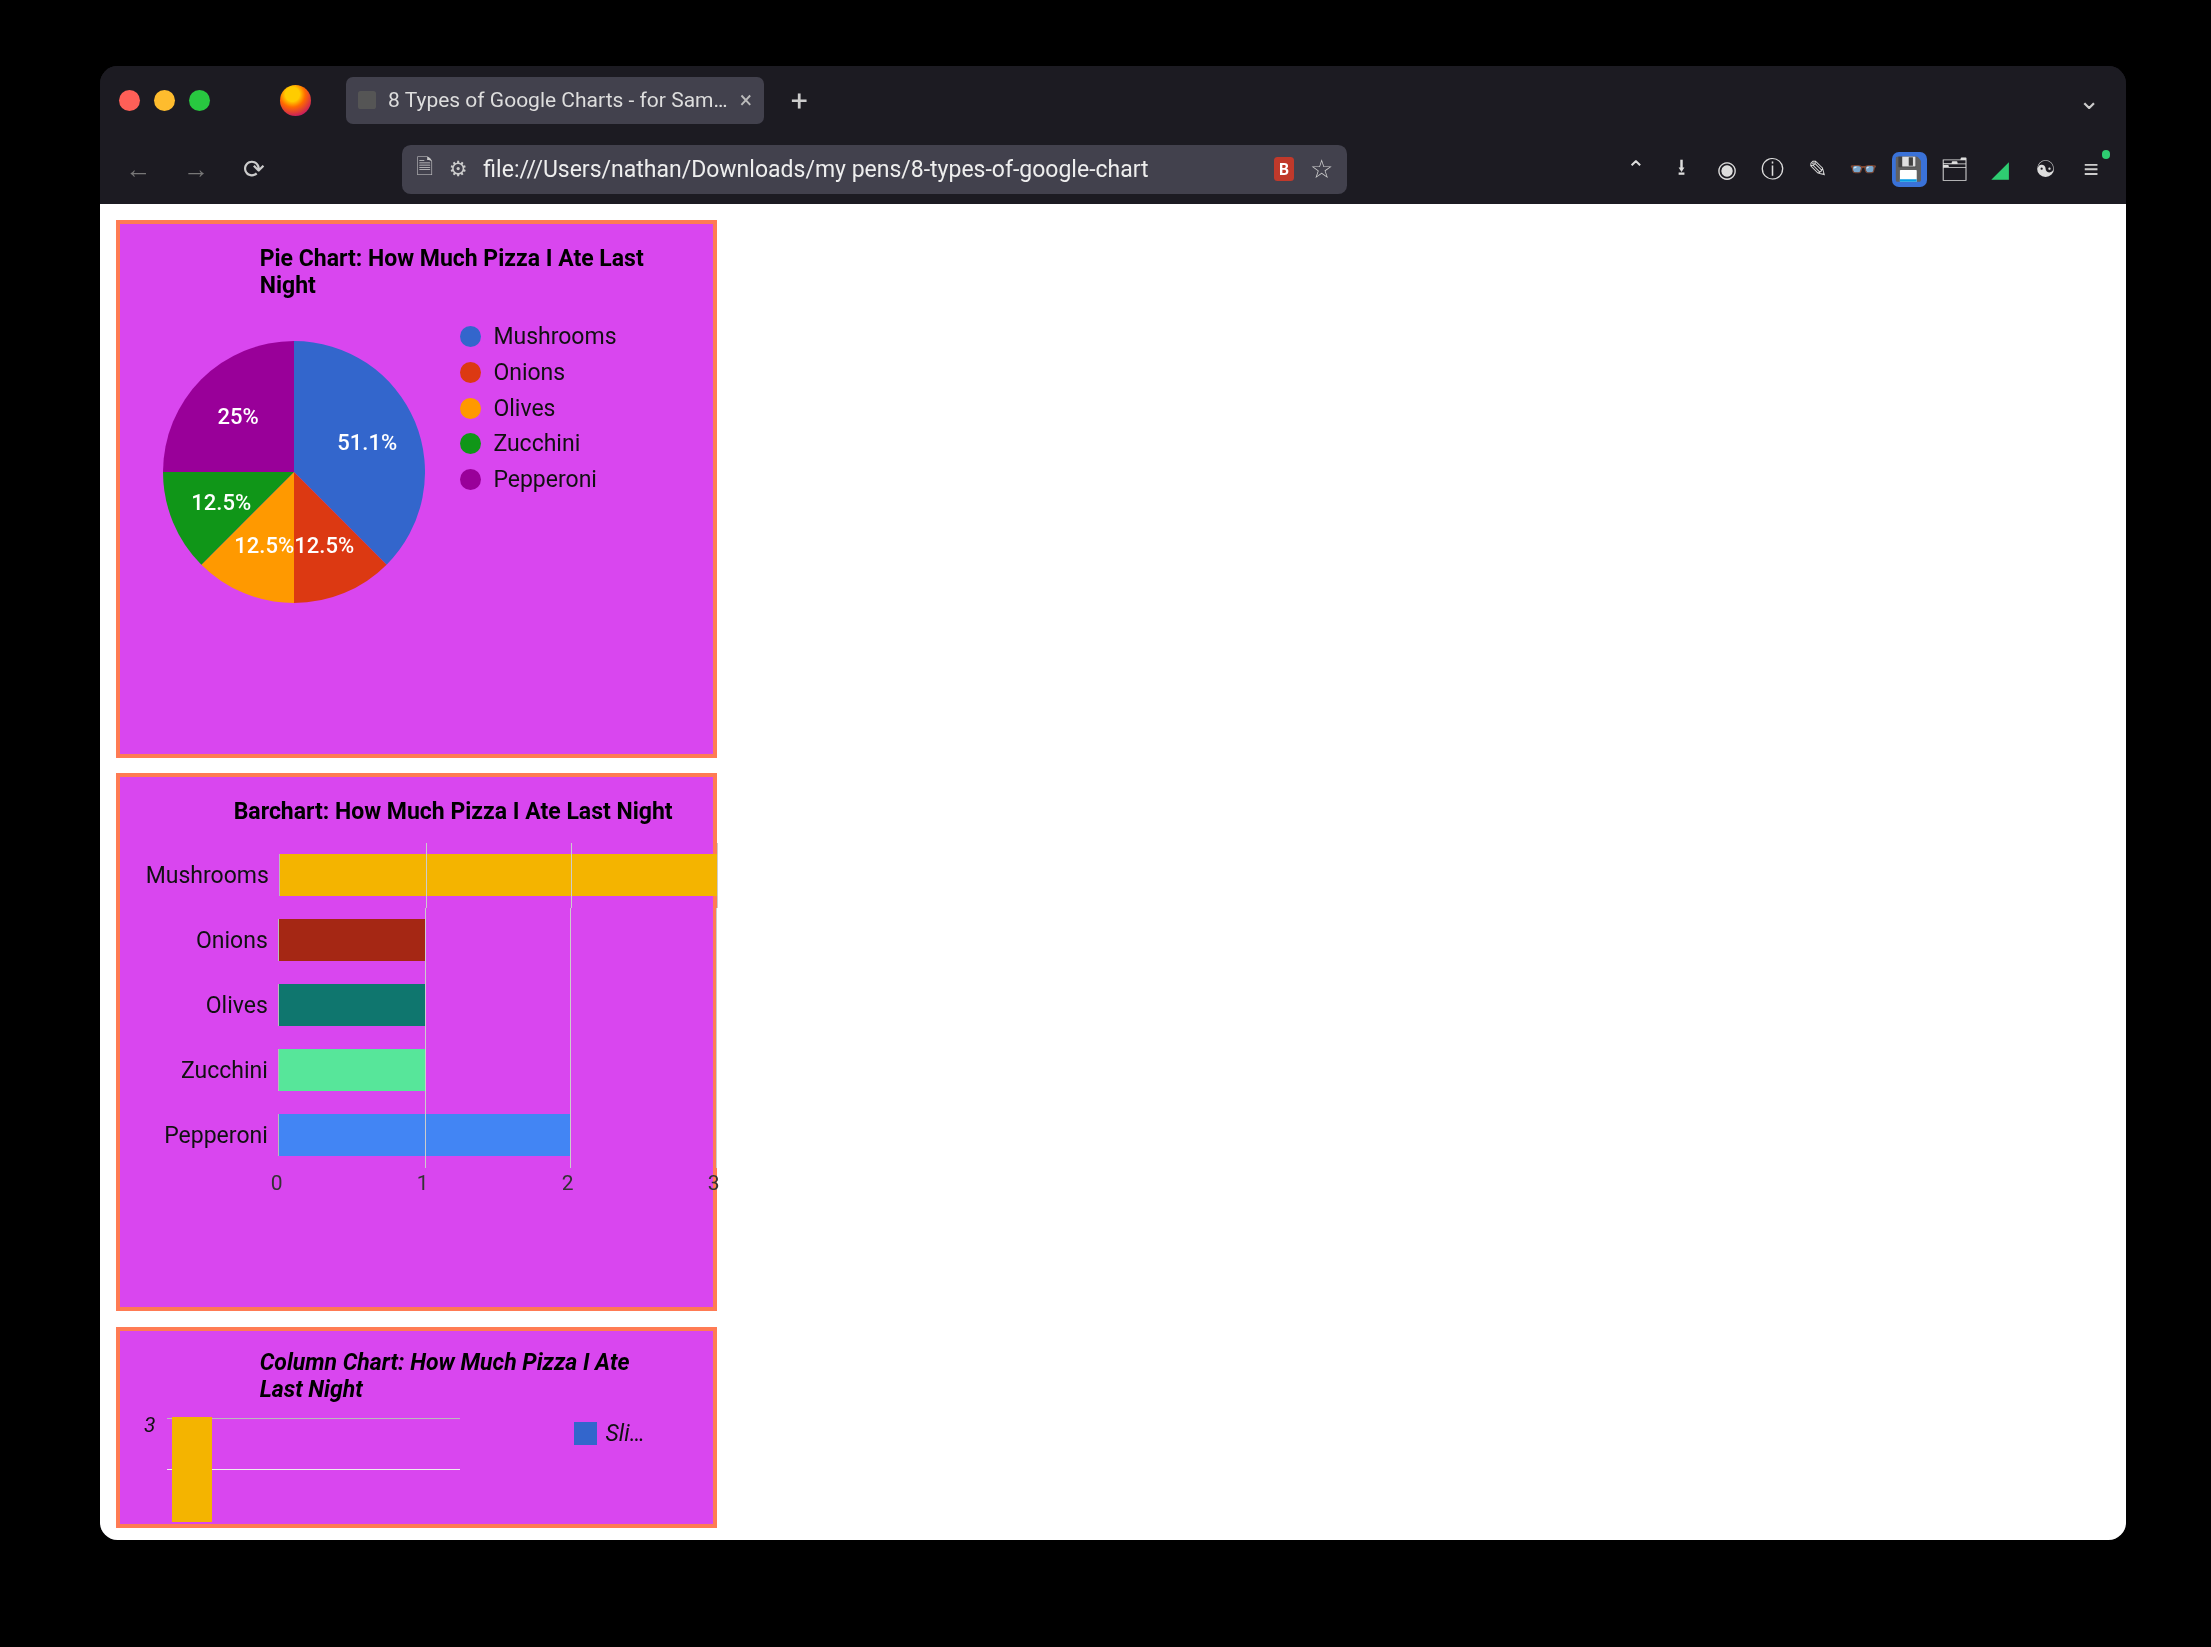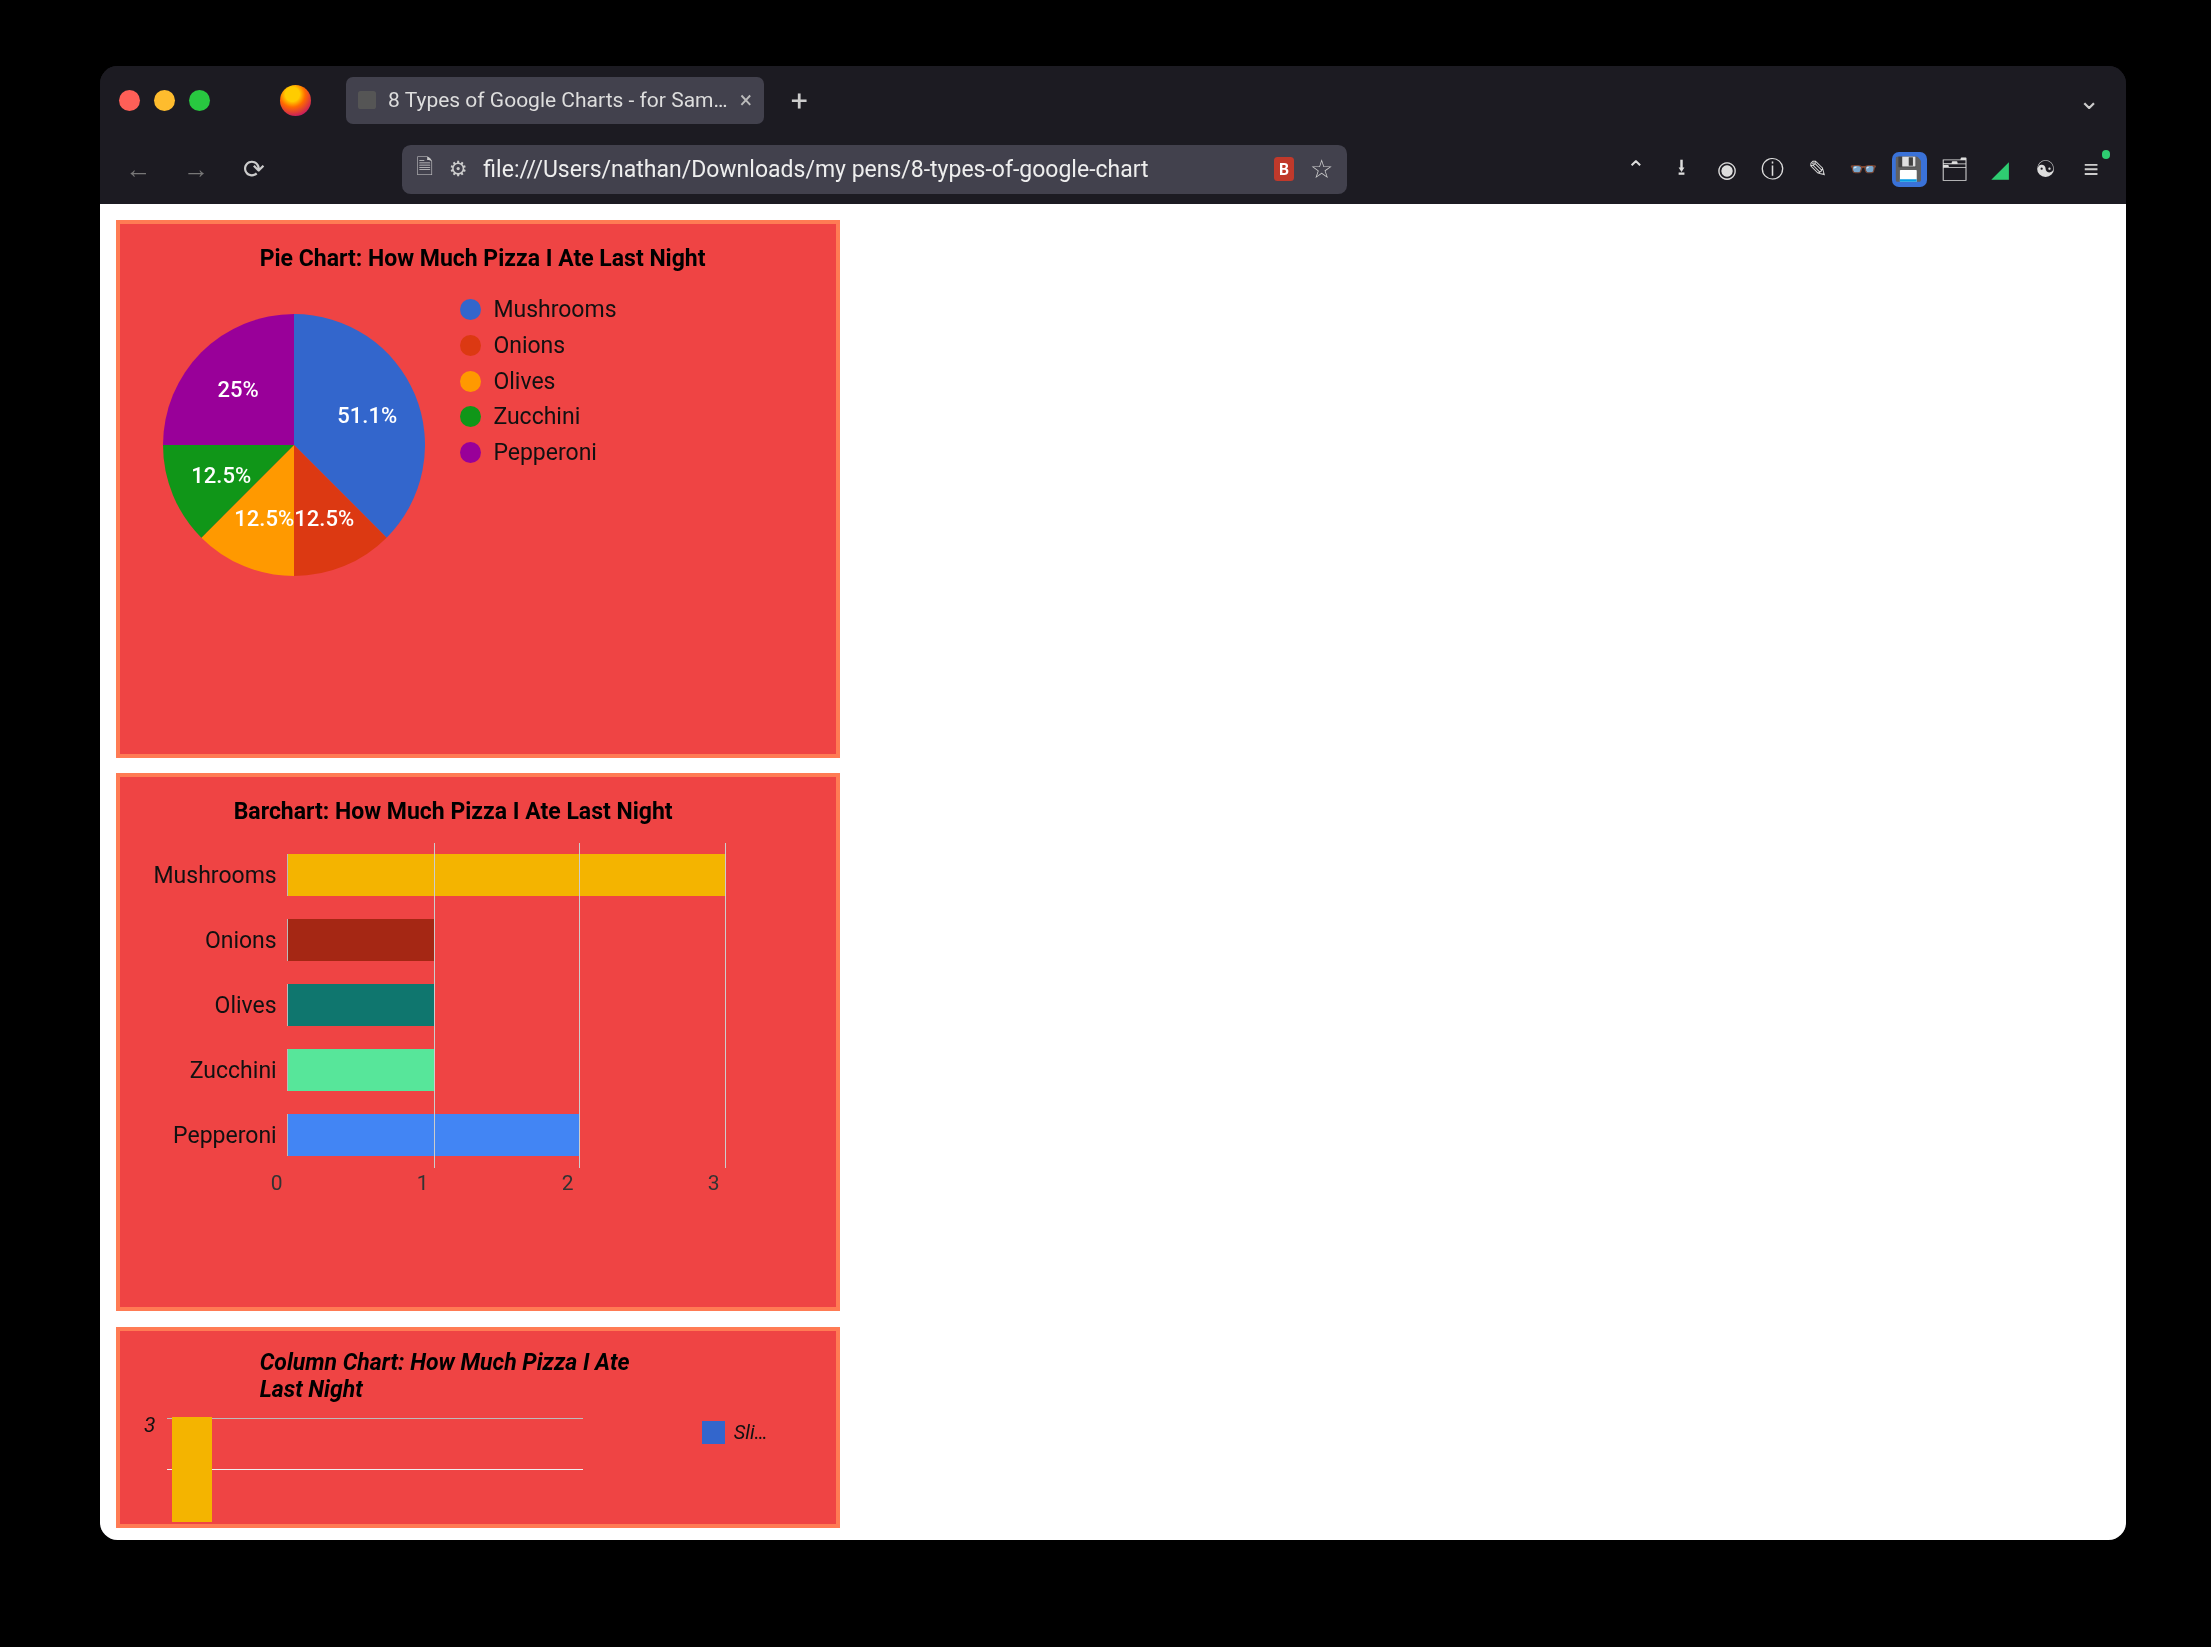--- a/index.html
+++ b/index.html
@@ -103,25 +103,25 @@
 
   
   .viewport{
     background:#fff;
     height:calc(100% - 138px);
     overflow:auto;
     padding:15.7px;
   }
   .card{
     border:4.4px solid #ff7b54;
-    width:724px;
+    width:601px;
     height:538px;
     margin-bottom:15.7px;
     position:relative;
-    background:#ef4444;
+    background:#d946ef;
     box-sizing:border-box;
   }
   .card.tall{height:538px;}
   .card.short{height:201px;font-style:italic;}
   .chart-title{
     font-weight:bold;
     font-size:23px;
     color:#000;
   }
 
@@ -171,21 +171,21 @@
     position:absolute;bottom:0;width:40px;background:#f4b400;
     left:26px;height:105px;
   }
   .col-grid{
     position:absolute;left:21px;right:227px;top:1.7px;border-top:0.9px solid #bbb;
   }
   .col-grid2{
     position:absolute;left:21px;right:227px;top:52px;border-top:0.9px solid #eee;
   }
   .col-legend{
-    position:absolute;right:42px;top:3.5px;display:flex;align-items:center;gap:8.7px;font-size:20px;color:#111;
+    position:absolute;right:42px;top:3.5px;display:flex;align-items:center;gap:8.7px;font-size:23px;color:#111;
   }
   .col-legend .sq{width:23px;height:23px;background:#3366cc;}
 </style>
 </head>
 <body>
 
 <div class="browser">
 
   <div class="tabbar">
     <div class="traffic">

